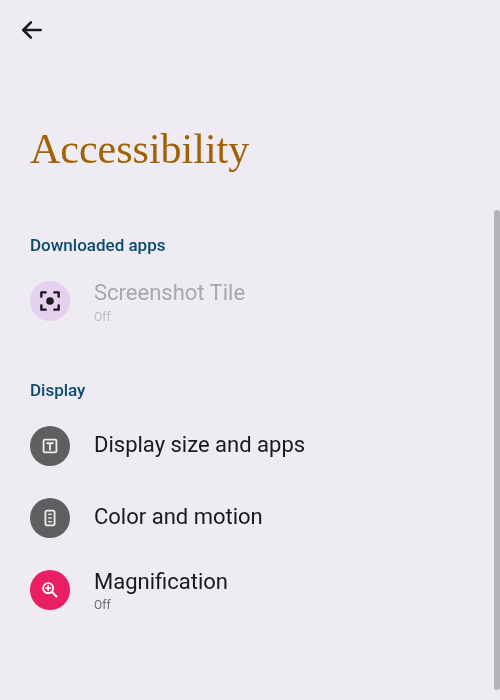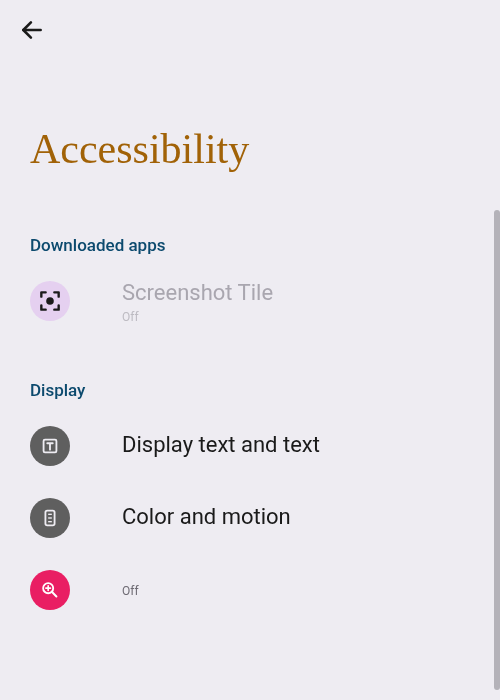--- a/index.html
+++ b/index.html
@@ -51,21 +51,20 @@
       justify-content: center;
       margin-right: 24px;
       flex-shrink: 0;
     }
     .icon-screenshot { background: #e5d0f0; }
     .icon-gray { background: #5f5f5f; }
     .icon-pink { background: #e91e63; }
     .item-text {
       display: flex;
       flex-direction: column;
-      margin-left: 28px;
     }
     .item-title {
       font-size: 22px;
       color: #1a1a1a;
       line-height: 1.3;
     }
     .item-title.muted { color: #a9a6af; }
     .item-subtitle {
       font-size: 12px;
       color: #6d6a73;
@@ -117,21 +116,21 @@
 <div class="section-header" style="margin-top:30px">Display</div>
 
 <div class="list-item">
   <div class="icon-wrapper icon-gray">
     <svg width="22" height="22" viewBox="0 0 24 24" fill="none">
       <rect x="5" y="5" width="14" height="14" rx="1.5" stroke="#eeecf2" stroke-width="2"></rect>
       <path d="M9 9 L15 9 M12 9 L12 16" stroke="#eeecf2" stroke-width="2" stroke-linecap="round"></path>
     </svg>
   </div>
   <div class="item-text">
-    <span class="item-title">Display text and text</span>
+    <span class="item-title">Display size and apps</span>
   </div>
 </div>
 
 <div class="list-item">
   <div class="icon-wrapper icon-gray">
     <svg width="22" height="22" viewBox="0 0 24 24" fill="none">
       <rect x="7" y="4" width="10" height="16" rx="2" stroke="#eeecf2" stroke-width="2"></rect>
       <line x1="10" y1="8" x2="14" y2="8" stroke="#eeecf2" stroke-width="1.5"></line>
       <line x1="10" y1="12" x2="14" y2="12" stroke="#eeecf2" stroke-width="1.5"></line>
       <line x1="10" y1="16" x2="14" y2="16" stroke="#eeecf2" stroke-width="1.5"></line>
@@ -145,17 +144,18 @@
 <div class="list-item">
   <div class="icon-wrapper icon-pink">
     <svg width="22" height="22" viewBox="0 0 24 24" fill="none">
       <circle cx="10" cy="10" r="5.5" stroke="#ffffff" stroke-width="2"></circle>
       <line x1="14.5" y1="14.5" x2="19" y2="19" stroke="#ffffff" stroke-width="2.2" stroke-linecap="round"></line>
       <line x1="10" y1="7.5" x2="10" y2="12.5" stroke="#ffffff" stroke-width="1.8" stroke-linecap="round"></line>
       <line x1="7.5" y1="10" x2="12.5" y2="10" stroke="#ffffff" stroke-width="1.8" stroke-linecap="round"></line>
     </svg>
   </div>
   <div class="item-text">
+    <span class="item-title">Magnification</span>
     <span class="item-subtitle">Off</span>
   </div>
 </div>
 
 <div class="scrollbar"></div>
 
 </body></html>

